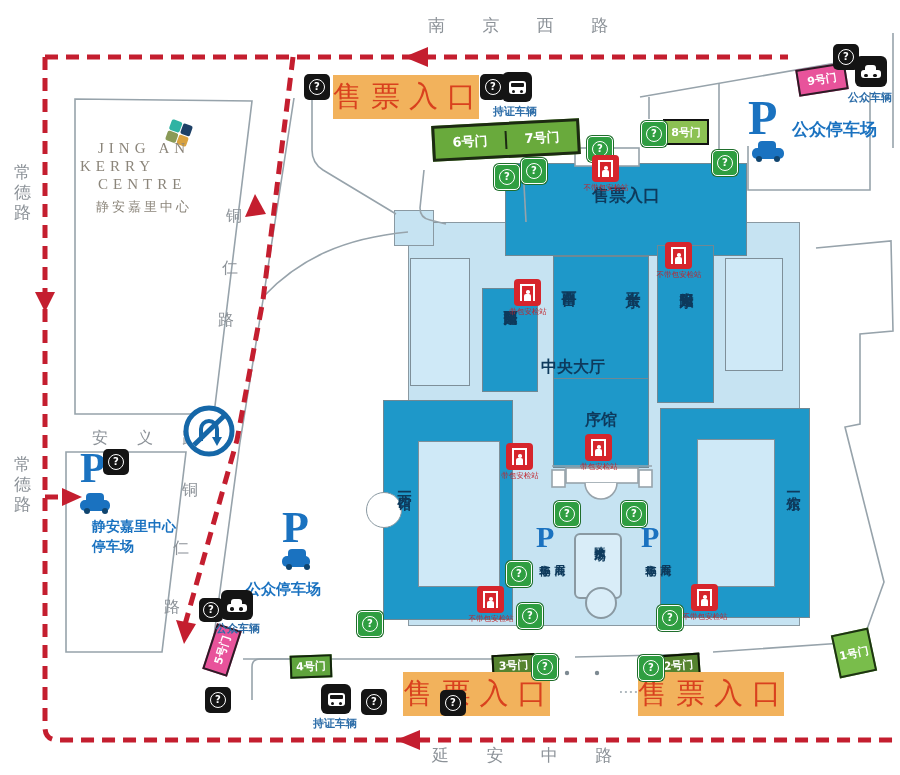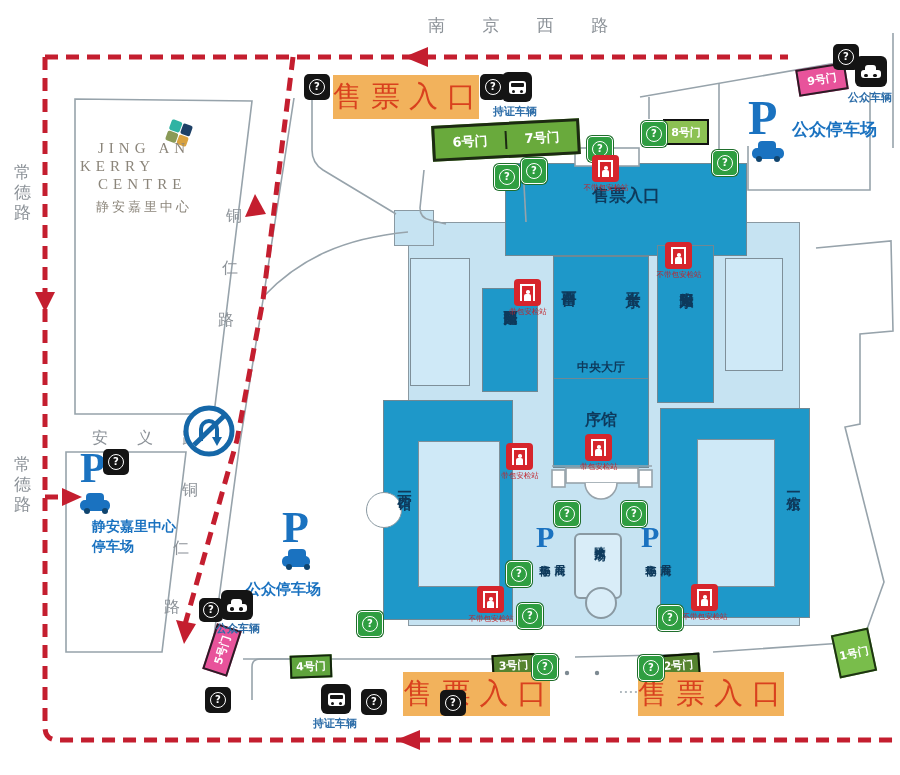--- a/index.html
+++ b/index.html
@@ -113,21 +113,21 @@
   <div class="abs b-light" style="left:394px;top:210px;width:40px;height:36px;z-index:2"></div>
 
   <div class="abs b-med" style="left:505px;top:163px;width:242px;height:93px;z-index:2"></div>
   <div class="abs navy blabel" style="left:566px;top:184px;width:120px;height:22px;font-size:17px;z-index:5">售票入口</div>
 
   <div class="abs b-med" style="left:553px;top:256px;width:96px;height:212px;z-index:2">
     <div style="position:absolute;left:0;top:121px;width:100%;border-top:1.5px solid #6f8894;"></div>
   </div>
   <div class="abs vtext navy" style="left:559px;top:280px;font-size:15px;z-index:5">西平台</div>
   <div class="abs vtext navy" style="left:623px;top:280px;font-size:15px;z-index:5">东平台</div>
-  <div class="abs navy blabel" style="left:556px;top:357px;width:90px;height:20px;font-size:12px;z-index:5">中央大厅</div>
+  <div class="abs navy blabel" style="left:528px;top:357px;width:90px;height:20px;font-size:16px;z-index:5">中央大厅</div>
   <div class="abs navy blabel" style="left:571px;top:410px;width:60px;height:20px;font-size:16px;z-index:5">序馆</div>
 
   <div class="abs b-inner" style="left:410px;top:258px;width:60px;height:128px;z-index:3"></div>
   <div class="abs b-inner" style="left:725px;top:258px;width:58px;height:113px;z-index:3"></div>
 
   <div class="abs b-med" style="left:482px;top:288px;width:56px;height:104px;z-index:3"></div>
   <div class="abs vtext navy" style="left:502px;top:300px;font-size:14px;z-index:5">西阳光篷</div>
   <div class="abs b-med" style="left:657px;top:245px;width:57px;height:158px;z-index:3"></div>
   <div class="abs vtext navy" style="left:678px;top:282px;font-size:14px;z-index:5">东阳光篷</div>
 
@@ -158,20 +158,21 @@
       <polygon points="404,57 428,47 428,67"></polygon>
       <polygon points="45,312 35,292 55,292"></polygon>
       <polygon points="396,740 420,730 420,750"></polygon>
       <polygon points="255,194 245,217 266,214"></polygon>
       <polygon points="184,644 176,620 196,624"></polygon>
       <polygon points="82,497 62,488 62,506"></polygon>
     </g>
   </svg>
 
   <div class="abs road-label" style="left:428px;top:14px;letter-spacing:16px;z-index:5">南 京 西 路</div>
+  <div class="abs road-label" style="left:432px;top:744px;letter-spacing:16px;z-index:5">延 安 中 路</div>
   <div class="abs road-label vtext" style="left:12px;top:150px;letter-spacing:20px;z-index:5">常德路</div>
   <div class="abs road-label vtext" style="left:12px;top:442px;letter-spacing:20px;z-index:5">常德路</div>
   <div class="abs road-label" style="left:92px;top:428px;font-size:16px;letter-spacing:12px;z-index:5">安 义 路</div>
   <div class="abs road-label" style="left:226px;top:206px;font-size:16px;z-index:5">铜</div>
   <div class="abs road-label" style="left:222px;top:258px;font-size:16px;z-index:5">仁</div>
   <div class="abs road-label" style="left:218px;top:310px;font-size:16px;z-index:5">路</div>
   <div class="abs road-label" style="left:182px;top:480px;font-size:16px;z-index:5">铜</div>
   <div class="abs road-label" style="left:173px;top:538px;font-size:16px;z-index:5">仁</div>
   <div class="abs road-label" style="left:164px;top:597px;font-size:16px;z-index:5">路</div>
 

